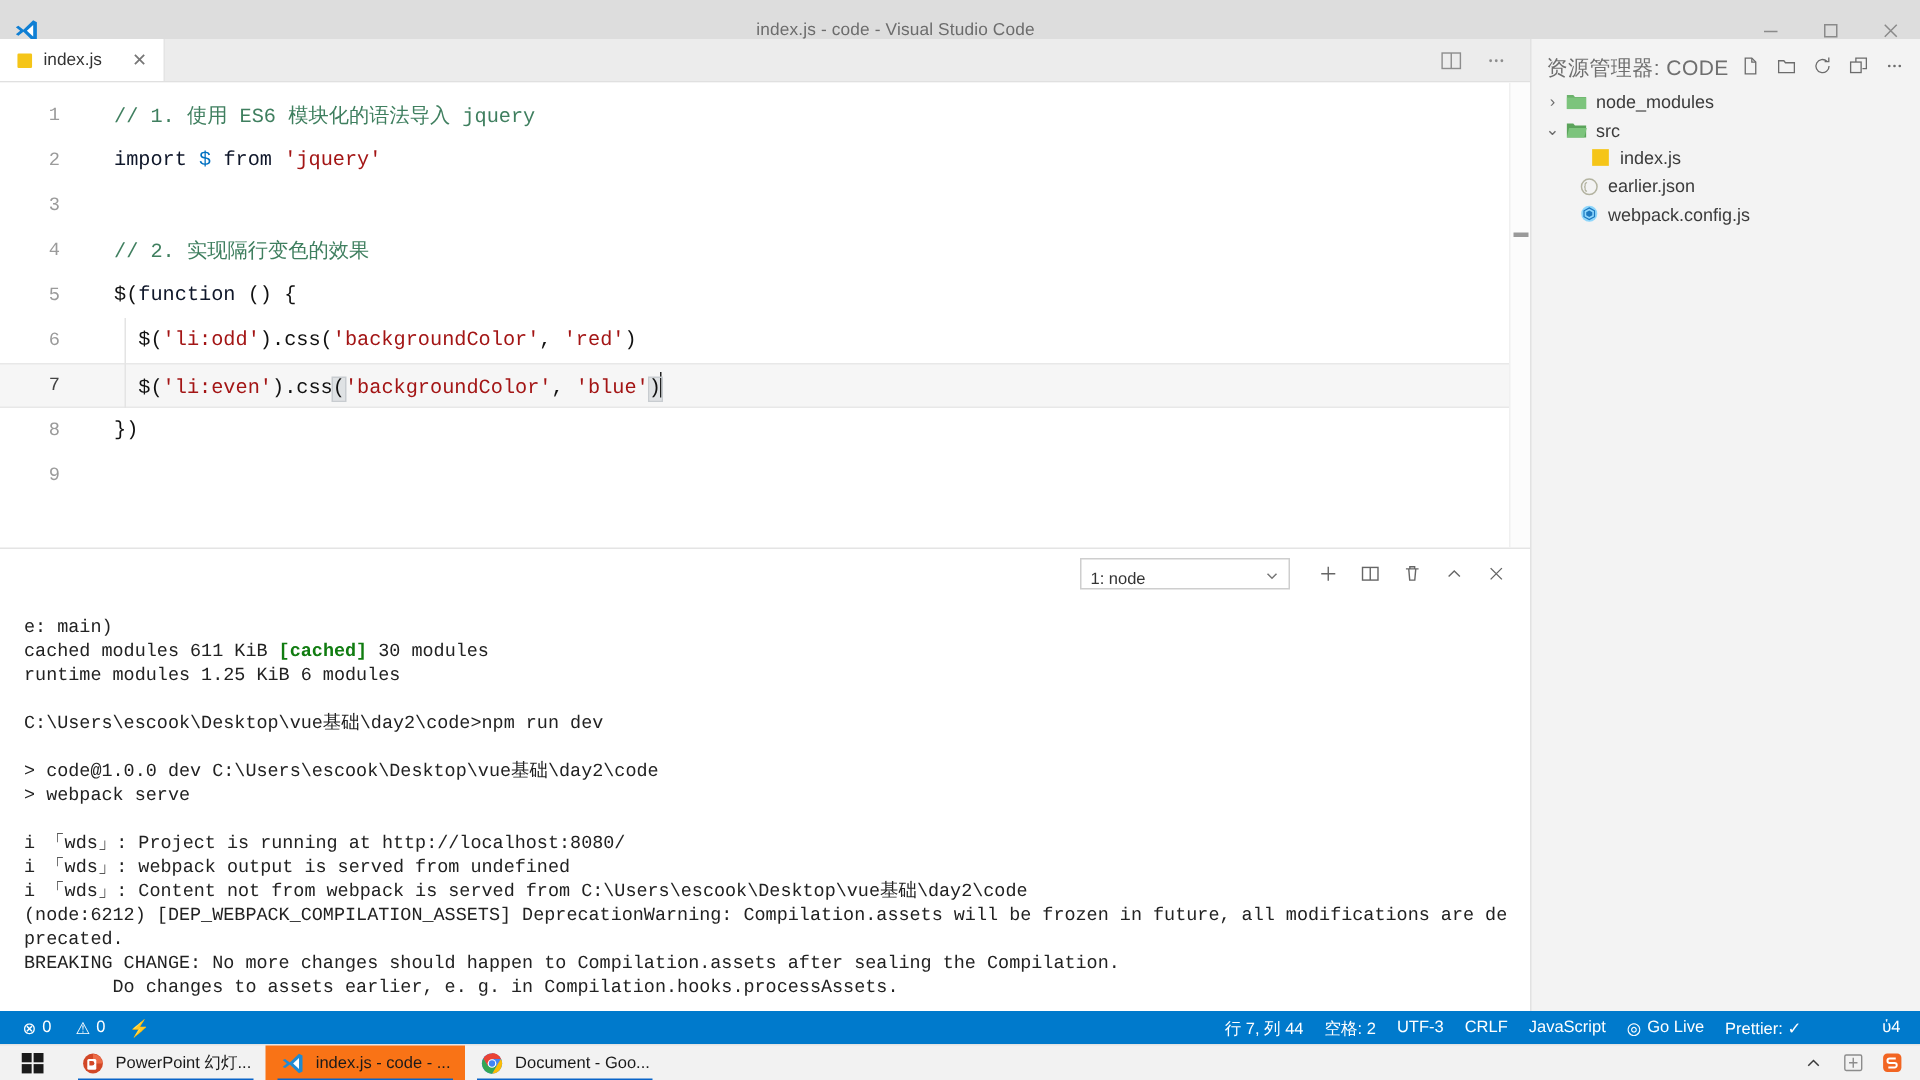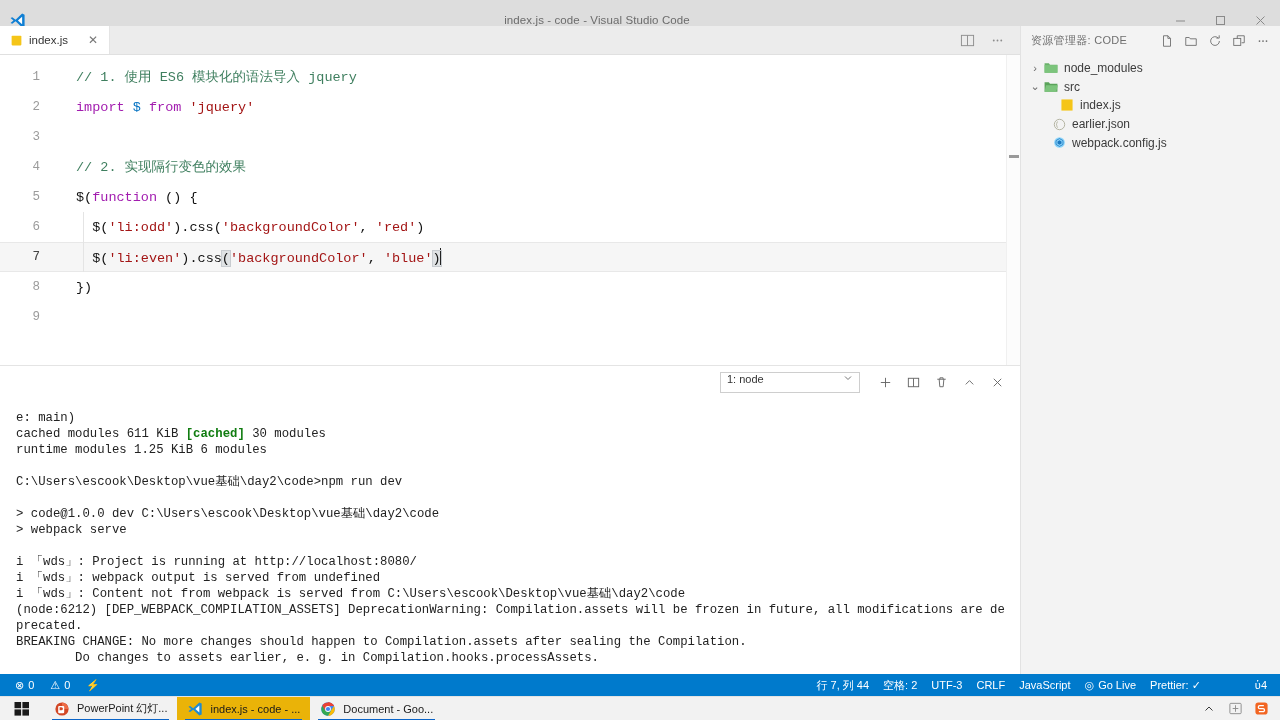--- a/index.html
+++ b/index.html
@@ -63,21 +63,21 @@
   .lnum {
     width: 58px; text-align: right; padding-right: 18px;
     color: #9b9b9b; font-size: 12.5px; flex: none;
   }
   .cline.active .lnum { color: #444; }
   .ctext { padding-left: 18px; }
   .ind-guide {
     position: absolute; left: 83px; top: 0; bottom: 0; width: 1px; background: #e4e4e4;
   }
   .tok-com   { color: #3f7f5f; }
-  .tok-kw2   { color: #a21caf; }
+  .tok-kw2   { color: #0f172a; }
   .tok-str   { color: #a31515; }
   .tok-var   { color: #0070c1; }
   .tok-plain { color: #111111; }
   .brk { background: #dfe2e4; outline: 1px solid #c8ccd0; }
   .caret {
     display: inline-block; width: 1.5px; height: 17px; background: #222;
     vertical-align: -3px; margin-left: -1px;
   }
   .ovr-ruler {
     position: absolute; right: 0; top: 0; width: 14px; height: 310px; background: #fcfcfc;
@@ -85,22 +85,22 @@
   }
   .ovr-mark { position: absolute; left: 2px; width: 10px; height: 3px; background: #9a9a9a; }
   .editor-vline { position:absolute; top:0; bottom:0; width:1px; background:#f2f2f2; }
 
   
   .sidebar {
     position: absolute; left: 1020px; top: 26px; width: 260px; height: 648px;
     background: #f3f3f3; border-left: 1px solid #e2e2e2;
   }
   .sb-header {
-    height: 29px; display: flex; align-items: center; padding: 0 6px 0 10px;
-    font-size: 11px; color: #6f6f6f; letter-spacing: .3px;
+    height: 29px; display: flex; align-items: flex-end; padding: 0 6px 0 10px;
+    font-size: 14px; color: #6f6f6f; letter-spacing: .3px;
   }
   .sb-title { flex: 1; white-space: nowrap; text-transform: none; }
   .sb-actions { display: flex; gap: 2px; color: #6c6c6c; }
   .sb-act { width: 22px; height: 22px; display:flex; align-items:center; justify-content:center; }
   .tree { padding-top: 4px; font-size: 12px; color: #3b3b3b; }
   .trow { height: 18.6px; display: flex; align-items: center; white-space: nowrap; }
   .twist { width: 16px; text-align: center; color: #6c6c6c; font-size: 9px; flex: none; }
   .ticon { width: 16px; height: 14px; margin-right: 5px; flex: none; display:flex; align-items:center; justify-content:center;}
   .tlabel { overflow: hidden; text-overflow: ellipsis; }
 
@@ -112,21 +112,21 @@
   .panel-head { height: 32px; display: flex; align-items: center; padding: 0 10px 0 14px; }
   .ptabs { display: flex; gap: 18px; font-size: 11px; color: #8a8a8a; height: 32px; align-items: center; }
   .ptab { position: relative; height: 32px; display: flex; align-items: center; }
   .ptab.active { color: #333; }
   .ptab.active::after {
     content:""; position:absolute; left:0; right:0; bottom: 5px; height: 1px; background: #555;
   }
   .panel-right { margin-left: auto; display: flex; align-items: center; gap: 2px; color: #666; }
   .term-select {
     width: 140px; height: 21px; border: 1px solid #cecece; background: #fff;
-    display: flex; align-items: flex-start; padding: 0 6px; font-size: 11px; color: #333;
+    display: flex; align-items: flex-end; padding: 0 6px; font-size: 11px; color: #333;
     margin-right: 10px;
   }
   .term-select .tsv { flex: 1; }
   .pbtn { width: 26px; height: 26px; display:flex; align-items:center; justify-content:center; }
   .termbody {
     position: absolute; left: 0; top: 32px; right: 0; bottom: 0;
     padding: 12px 8px 0 16px; overflow: hidden;
     font-family: "Liberation Mono", "DejaVu Sans Mono", monospace;
     font-size: 12.3px; line-height: 16px; color: #222222; white-space: pre;
   }
@@ -146,21 +146,21 @@
   .taskbar {
     position: absolute; left: 0; top: 696px; width: 1280px; height: 24px;
     background: #f2f2f2; display: flex; align-items: center;
     border-top: 1px solid #e3e3e3;
   }
   .tb-start { width: 44px; height: 24px; display:flex; align-items:center; justify-content:center; }
   .tbitem {
     display: flex; align-items: center; gap: 7px; height: 24px; padding: 0 10px;
     font-size: 11px; color: #1a1a1a; position: relative; max-width: 175px;
   }
-  .tbitem.active { background: #eab308; }
+  .tbitem.active { background: #f97316; }
   .tbitem::after {
     content:""; position:absolute; left: 8px; right: 8px; bottom: 0; height: 2px; background: #0a64c8;
   }
   .tbitem .tlab { white-space: nowrap; overflow: hidden; text-overflow: ellipsis; text-align: right; }
   .tray { margin-left: auto; display: flex; align-items: center; gap: 8px; padding-right: 10px; }
   .trayicon { width: 18px; height: 18px; display:flex; align-items:center; justify-content:center; color:#3b3b3b; }
 </style>
 </head>
 <body>
 

